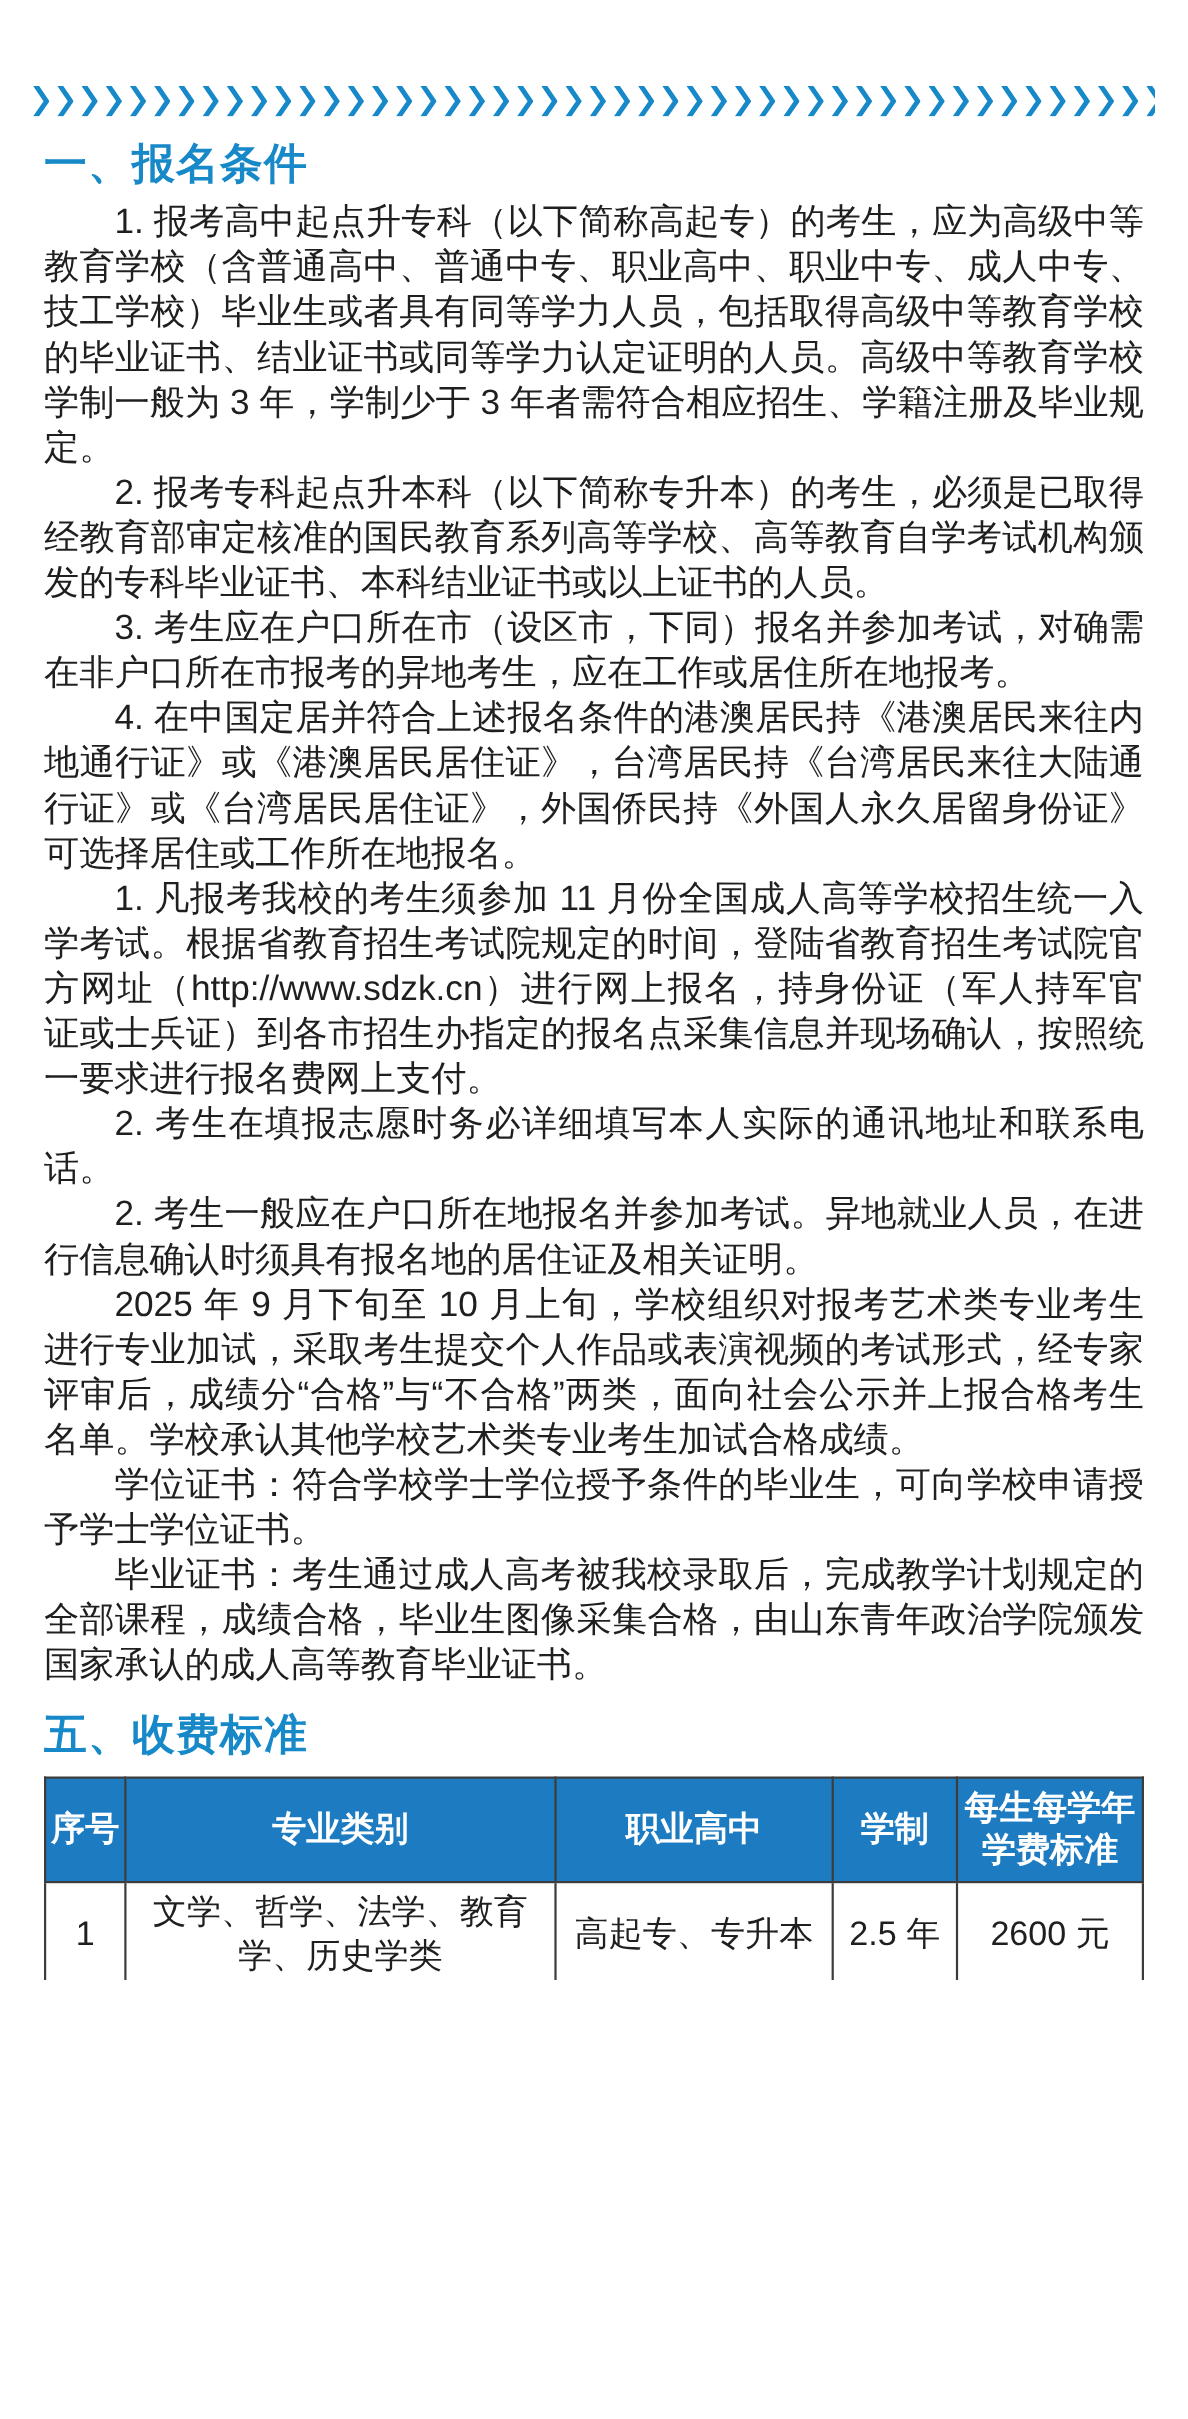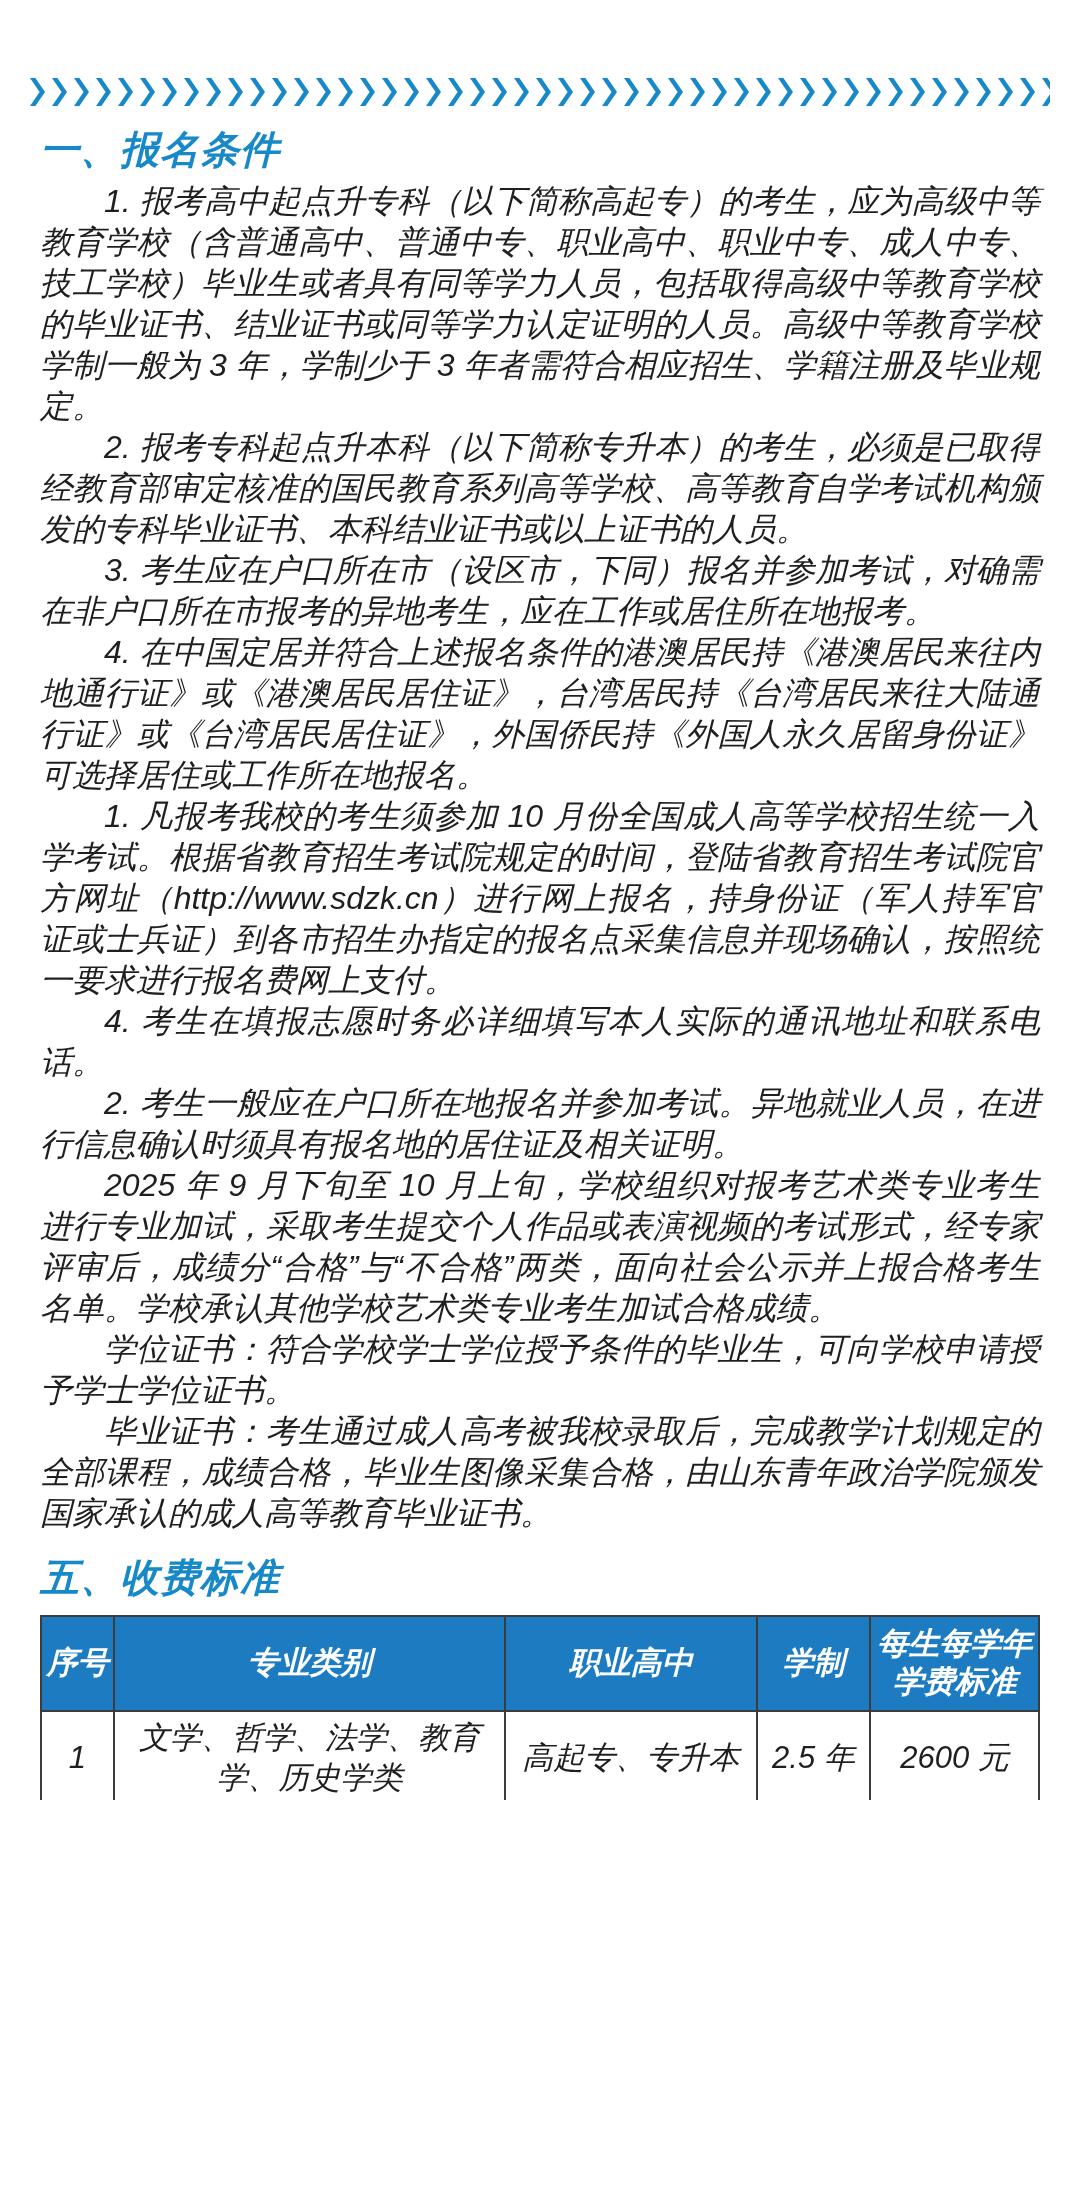--- a/index.html
+++ b/index.html
@@ -7,21 +7,20 @@
     width:1080px;
     background:#ffffff;
     font-family:"Liberation Sans","DejaVu Sans",sans-serif;
   }
   .page {
     position:relative;
     width:1080px;
     height:1800px;
     background:#ffffff;
     overflow:hidden;
-    font-style:italic;
   }
   .chevron-row {
     display:flex;
     gap:7px;
     height:28px;
     margin:0 30px;
     overflow:hidden;
   }
   .chevron-row.top { margin-top:78px; }
   .chevron-row.bottom {
@@ -151,22 +150,22 @@
       <span class="chev"></span>
     </div>
 
   <div class="content">
     <div id="sections">
         <h2 class="sec-heading">一、报名条件</h2>
         <p class="para">1. 报考高中起点升专科（以下简称高起专）的考生，应为高级中等教育学校（含普通高中、普通中专、职业高中、职业中专、成人中专、技工学校）毕业生或者具有同等学力人员，包括取得高级中等教育学校的毕业证书、结业证书或同等学力认定证明的人员。高级中等教育学校学制一般为 3 年，学制少于 3 年者需符合相应招生、学籍注册及毕业规定。</p>
         <p class="para">2. 报考专科起点升本科（以下简称专升本）的考生，必须是已取得经教育部审定核准的国民教育系列高等学校、高等教育自学考试机构颁发的专科毕业证书、本科结业证书或以上证书的人员。</p>
         <p class="para">3. 考生应在户口所在市（设区市，下同）报名并参加考试，对确需在非户口所在市报考的异地考生，应在工作或居住所在地报考。</p>
         <p class="para">4. 在中国定居并符合上述报名条件的港澳居民持《港澳居民来往内地通行证》或《港澳居民居住证》，台湾居民持《台湾居民来往大陆通行证》或《台湾居民居住证》，外国侨民持《外国人永久居留身份证》可选择居住或工作所在地报名。</p>
-        <p class="para">1. 凡报考我校的考生须参加 10 月份全国成人高等学校招生统一入学考试。根据省教育招生考试院规定的时间，登陆省教育招生考试院官方网址（http://www.sdzk.cn）进行网上报名，持身份证（军人持军官证或士兵证）到各市招生办指定的报名点采集信息并现场确认，按照统一要求进行报名费网上支付。</p>
-        <p class="para">4. 考生在填报志愿时务必详细填写本人实际的通讯地址和联系电话。</p>
+        <p class="para">1. 凡报考我校的考生须参加 11 月份全国成人高等学校招生统一入学考试。根据省教育招生考试院规定的时间，登陆省教育招生考试院官方网址（http://www.sdzk.cn）进行网上报名，持身份证（军人持军官证或士兵证）到各市招生办指定的报名点采集信息并现场确认，按照统一要求进行报名费网上支付。</p>
+        <p class="para">2. 考生在填报志愿时务必详细填写本人实际的通讯地址和联系电话。</p>
         <p class="para">2. 考生一般应在户口所在地报名并参加考试。异地就业人员，在进行信息确认时须具有报名地的居住证及相关证明。</p>
         <p class="para">2025 年 9 月下旬至 10 月上旬，学校组织对报考艺术类专业考生进行专业加试，采取考生提交个人作品或表演视频的考试形式，经专家评审后，成绩分“合格”与“不合格”两类，面向社会公示并上报合格考生名单。学校承认其他学校艺术类专业考生加试合格成绩。</p>
         <p class="para">学位证书：符合学校学士学位授予条件的毕业生，可向学校申请授予学士学位证书。</p>
         <p class="para">毕业证书：考生通过成人高考被我校录取后，完成教学计划规定的全部课程，成绩合格，毕业生图像采集合格，由山东青年政治学院颁发国家承认的成人高等教育毕业证书。</p>
         <h2 class="sec-heading">五、收费标准</h2>
       </div>
 
     <div class="fee-table-wrap" id="fee-table-wrap">
       <table class="fee-table">
         <colgroup>

